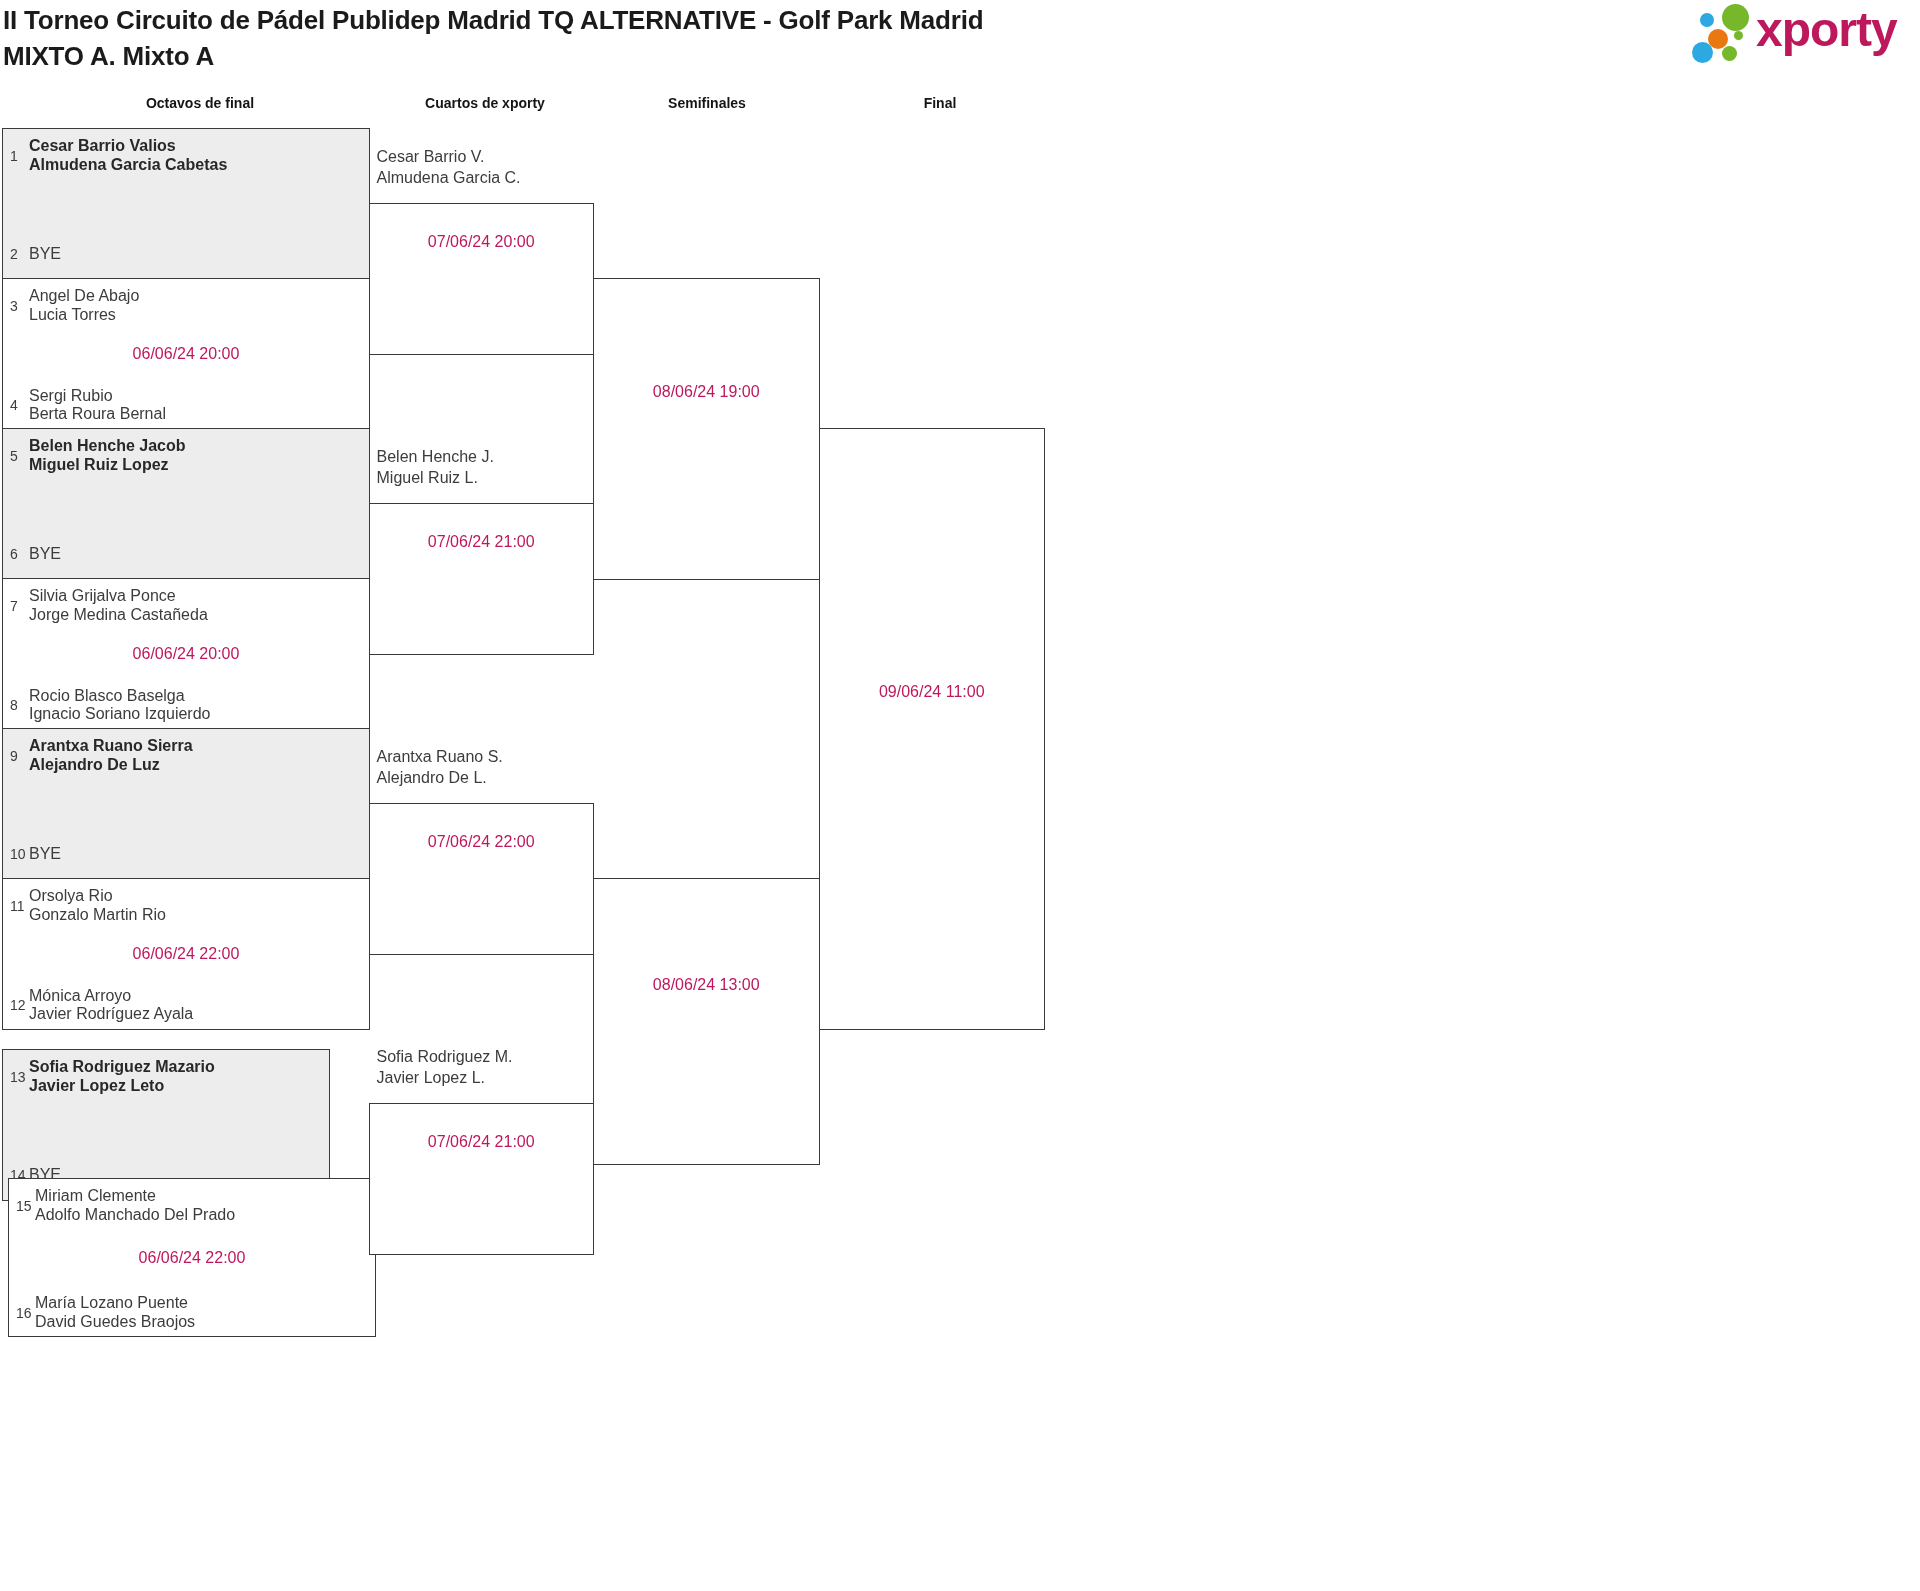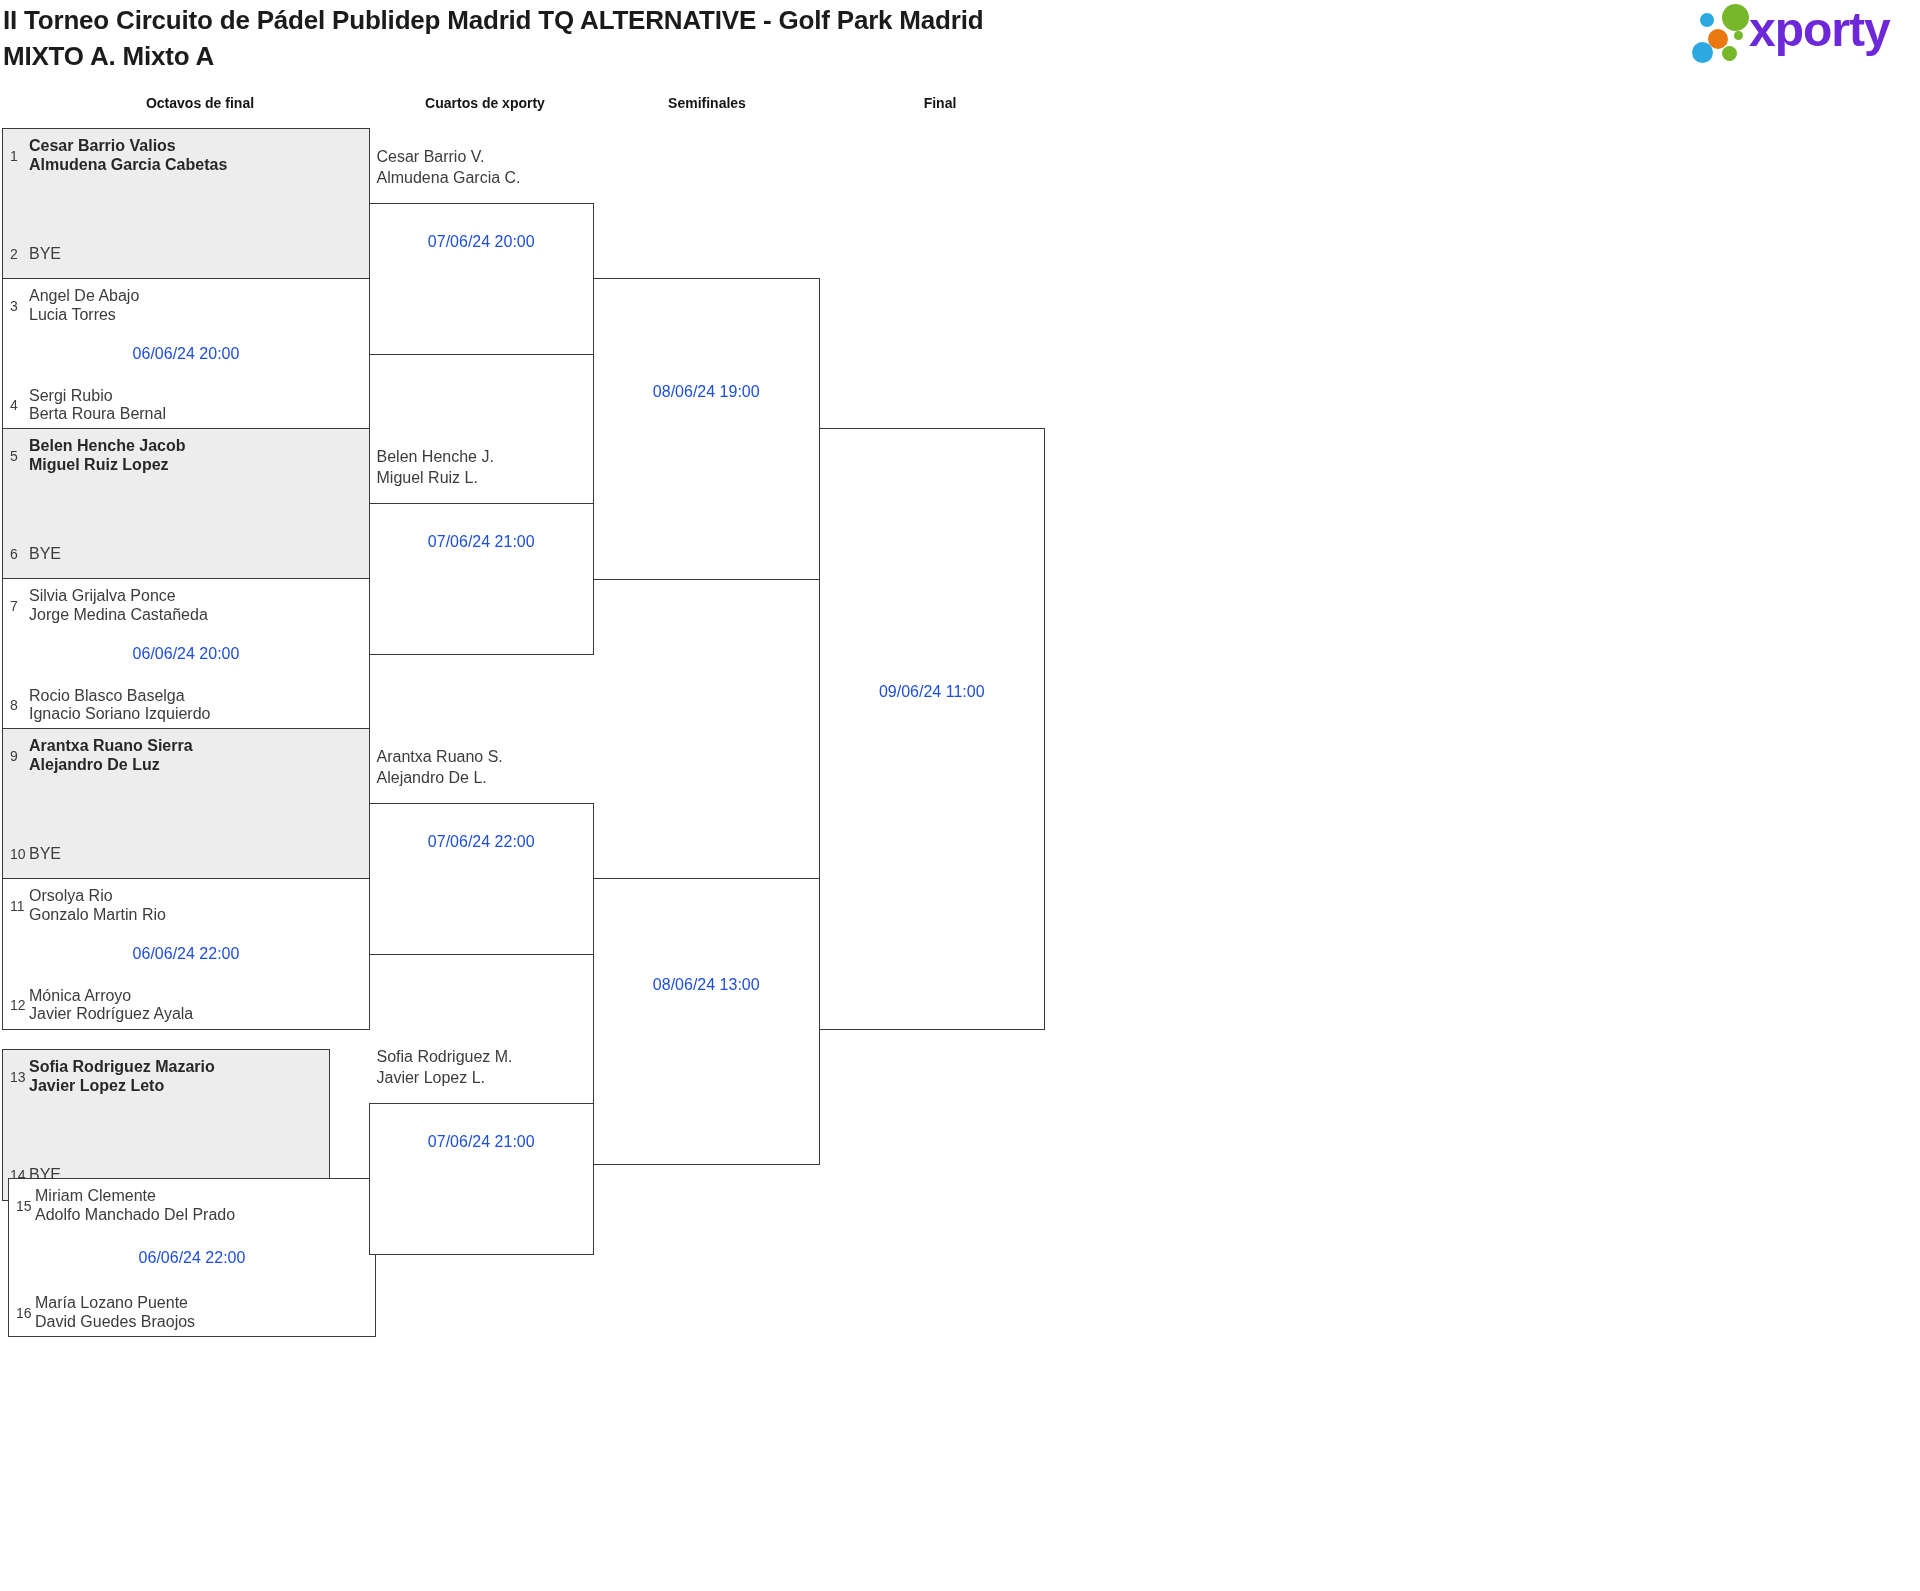--- a/index.html
+++ b/index.html
@@ -5,43 +5,43 @@
   html,body{margin:0;padding:0;background:#ffffff;}
   body{width:1920px;height:1591px;position:relative;overflow:hidden;
        font-family:"Liberation Sans",sans-serif;color:#3c3c3c;}
 
   
   .title{position:absolute;left:3px;top:2px;font-size:26px;line-height:36px;
          font-weight:600;color:#1b1b1b;letter-spacing:-0.2px;white-space:nowrap;}
 
   .logo{position:absolute;left:1690px;top:0;width:225px;height:72px;}
   .dot{position:absolute;border-radius:50%;}
-  .logo-text{position:absolute;left:59px;top:2px;font-size:48px;font-weight:800;
-             color:#6d28d9;letter-spacing:-1px;}
+  .logo-text{position:absolute;left:66px;top:2px;font-size:48px;font-weight:800;
+             color:#be185d;letter-spacing:-1px;}
 
   
   .round-header{position:absolute;top:95px;transform:translateX(-50%);
                 font-size:14px;font-weight:700;color:#141414;white-space:nowrap;}
 
   
   .match{position:absolute;border:1.5px solid #3a3a3a;box-sizing:border-box;
          background:#ffffff;}
   .match.bye{background:#ededed;}
 
   .entry{position:absolute;left:0;right:0;}
   .entry .names{margin-left:26px;font-size:16px;line-height:18.5px;color:#3c3c3c;}
   .entry.seeded .names{font-weight:700;color:#282828;}
   .seed{position:absolute;left:7px;top:50%;transform:translateY(-50%);
         font-size:14px;color:#3c3c3c;}
   .entry.top{top:8px;}
   .entry.bottom{bottom:5px;}
   .entry.bottom.single{bottom:15px;}
 
   .date{position:absolute;left:0;right:0;text-align:center;font-size:16px;
-        color:#1d4ed8;white-space:nowrap;}
+        color:#be185d;white-space:nowrap;}
   .date.mid{top:50%;transform:translateY(-50%);}
   .date.up{top:calc(50% - 37px);transform:translateY(-50%);}
 
   .advancer{position:absolute;font-size:16px;line-height:21px;color:#3c3c3c;
             white-space:nowrap;}
 </style>
 </head>
 <body>
 
 <div class="title">

